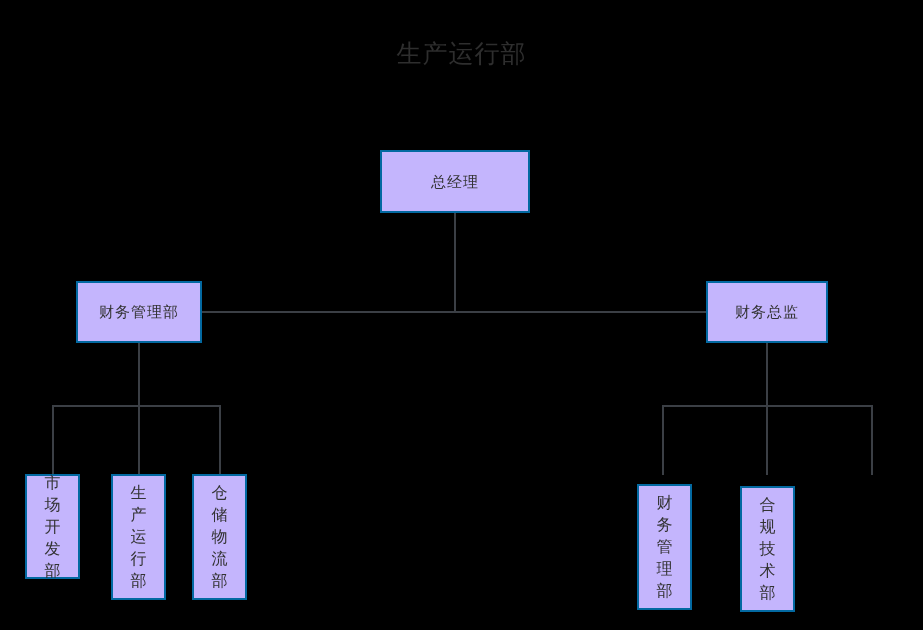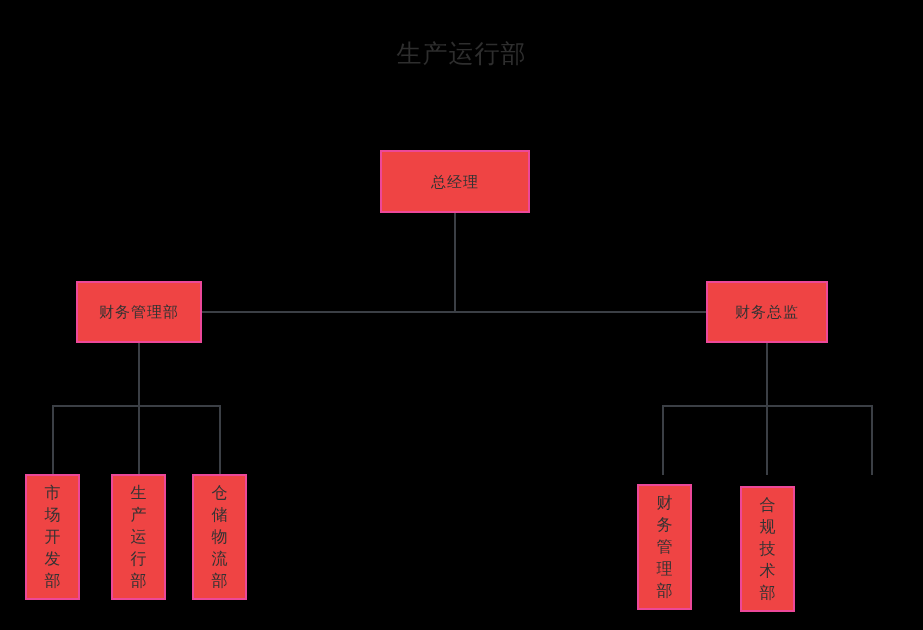--- a/index.html
+++ b/index.html
@@ -36,22 +36,22 @@
     position: absolute;
     background: #3b3f45;
   }
   .conn.v { width: 2px; }
   .conn.h { height: 2px; }
 
   
   .node {
     position: absolute;
     box-sizing: border-box;
-    background: #ef4444;
-    border: 2px solid #ec4899;
+    background: #c4b5fd;
+    border: 2px solid #0369a1;
     display: flex;
     align-items: center;
     justify-content: center;
     color: #333333;
   }
   .node .node-label {
     display: block;
     text-align: center;
   }
 
@@ -101,21 +101,21 @@
   </div>
 
   <div class="node horiz" style="left:76px; top:281px; width:126px; height:62px;">
     <span class="node-label">财务管理部</span>
   </div>
 
   <div class="node horiz" style="left:706px; top:281px; width:122px; height:62px;">
     <span class="node-label">财务总监</span>
   </div>
 
-  <div class="node vert" style="left:25px; top:474px; width:55px; height:126px;">
+  <div class="node vert" style="left:25px; top:474px; width:55px; height:105px;">
     <span class="node-label">市场开发部</span>
   </div>
 
   <div class="node vert" style="left:111px; top:474px; width:55px; height:126px;">
     <span class="node-label">生产运行部</span>
   </div>
 
   <div class="node vert" style="left:192px; top:474px; width:55px; height:126px;font-family:Liberation Serif, serif;">
     <span class="node-label">仓储物流部</span>
   </div>

